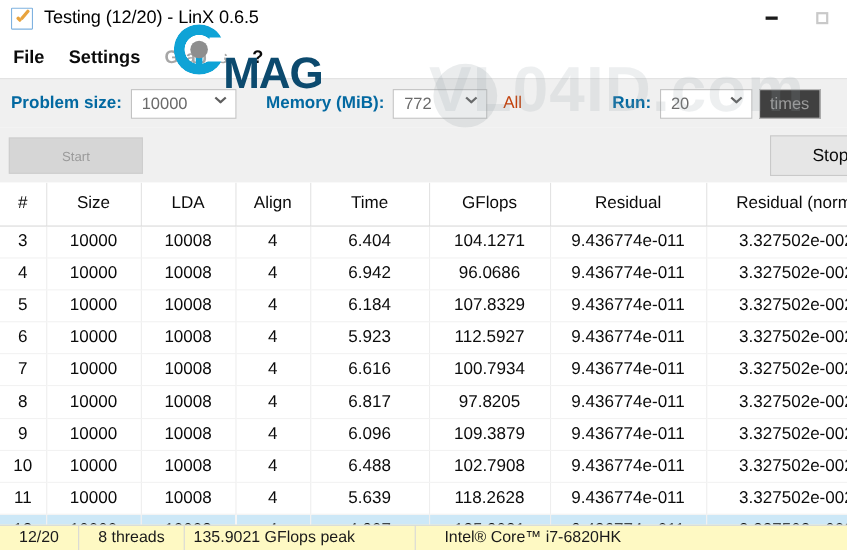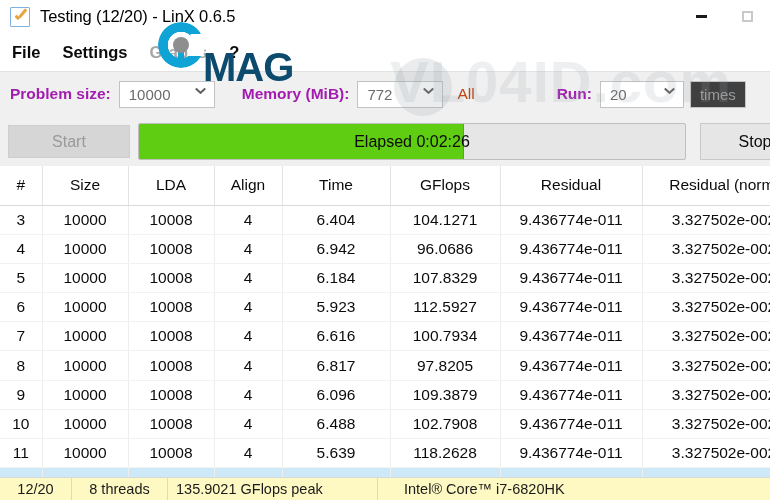--- a/index.html
+++ b/index.html
@@ -111,21 +111,21 @@
     position: absolute;
     left: 0; top: 71px;
     width: 770px; height: 45px;
     background: #f0f0f0;
     border-top: 1px solid #e2e2e2;
     display: flex;
     align-items: center;
   }
   .opt-label {
     font-size: 15.5px;
-    color: #a21caf;
+    color: #0369a1;
     font-weight: bold;
     white-space: nowrap;
   }
   .opt-label.weak { color: #c2410c; font-weight: normal; }
 
   .combo {
     height: 27px;
     background: #ffffff;
     border: 1px solid #c2c2c2;
     display: flex;
@@ -179,21 +179,21 @@
   }
   .btn-start {
     position: absolute;
     left: 8px; top: 9px;
     width: 122px; height: 33px;
     background: #d6d6d6;
     border: 1px solid #cecece;
     display: flex;
     align-items: center;
     justify-content: center;
-    font-size: 16px;
+    font-size: 12px;
     color: #9a9a9a;
   }
   .progress-wrap {
     position: absolute;
     left: 138px; top: 7px;
     width: 548px; height: 37px;
     background: #e6e6e6;
     border: 1px solid #bfbfbf;
     border-radius: 2px;
     overflow: hidden;
@@ -420,24 +420,20 @@
     <div class="opt-label" style="margin-left:82px;">Run:</div>
     <div class="combo" style="width:84px; margin-left:8px;">
       <span class="cval">20</span>
       <span class="carrow"></span>
     </div>
     <div class="btn-times" style="margin-left:6px;">times</div>
   </div>
 
   <div class="runbar">
     <div class="btn-start">Start</div>
-    <div class="progress-wrap">
-      <div class="progress-fill" style="width: 59.5%; background: rgb(95, 205, 18);"></div>
-      <div class="progress-text">Elapsed 0:02:26</div>
-    </div>
     <div class="btn-stop">Stop</div>
   </div>
 
   <div class="table-area">
     <table class="grid">
       <thead>
         <tr>
           <th class="col-num">#</th>
           <th class="col-size">Size</th>
           <th class="col-lda">LDA</th>

